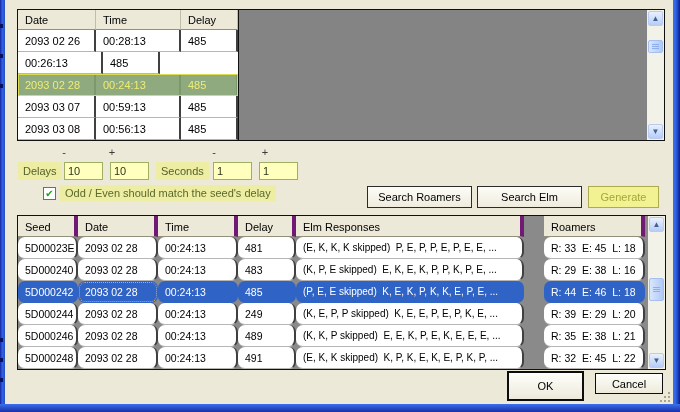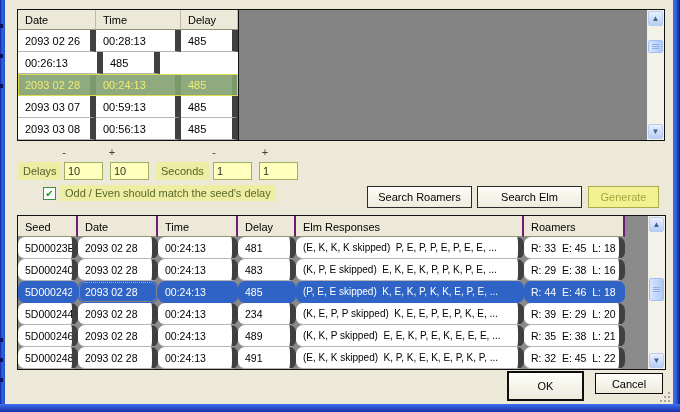--- a/index.html
+++ b/index.html
@@ -18,21 +18,21 @@
   
   .panel-top{position:absolute;left:17px;top:9px;width:646px;height:130px;
              border:1px solid #111;background:#848484;}
   .top-table{position:absolute;left:0;top:0;width:220px;height:130px;
              border-right:1px solid #111;background:#fff;overflow:hidden;}
   .thead{display:flex;height:20px;}
   .th{box-sizing:border-box;height:20px;padding:4px 0 0 7px;background:#ECE9D8;
       border-right:1px solid #C0BCA8;border-bottom:1px solid #928F7B;overflow:hidden;white-space:nowrap;}
   .t-row{display:flex;height:22px;}
   .td{box-sizing:border-box;display:flex;align-items:center;padding-left:7px;background:#fff;
-      border-right:6px solid #404040;border-bottom:1px solid #B6B6B6;overflow:hidden;white-space:pre;}
+      border-right:2px solid #404040;border-bottom:1px solid #B6B6B6;overflow:hidden;white-space:pre;}
   .c0{width:78px;}.c1{width:85px;}.c2{width:57px;}
   .t-row.sel{outline:1px solid #DCDC50;outline-offset:-1px;}
   .t-row.sel .td{background:#8FAA7E;color:#EFEC73;border-right-color:#7C996C;border-bottom-color:#8FAA7E;}
 
   
   .sb{position:absolute;top:0;right:0;width:17px;height:100%;background:#F3F2E9;}
   .sb-btn{position:absolute;left:1px;width:15px;height:15px;box-sizing:border-box;border:1px solid #B9CCF0;
           border-radius:2px;background:linear-gradient(#E9F1FE,#B7CDF7);color:#44618E;
           font-size:8px;line-height:13px;text-align:center;}
   .sb-btn.up{top:1px;}.sb-btn.down{bottom:1px;}
@@ -59,22 +59,22 @@
        font-size:11px;text-align:center;color:#000;}
   .btn.roamers{left:367px;width:105px;}
   .btn.elm{left:477px;width:105px;}
   .btn.generate{left:588px;width:71px;background:#F2F293;border-color:#ABAB4F;color:#A6A63C;}
 
   
   .panel-bottom{position:absolute;left:17px;top:215px;width:647px;height:153px;
                 border:1px solid #111;background:#8A8A8A;overflow:hidden;}
   .bhead{display:flex;height:21px;}
   .bh{box-sizing:border-box;height:21px;padding:5px 0 0 7px;background:#ECE9D8;
-      border-right:2px solid #701a75;border-bottom:1px solid #928F7B;overflow:hidden;white-space:nowrap;}
-  .b0{width:60px;}.b1{width:80px;}.b2{width:80px;}.b3{width:58px;}.b4{width:228px;}.b5{width:101px;}
+      border-right:4px solid #701a75;border-bottom:1px solid #928F7B;overflow:hidden;white-space:nowrap;}
+  .b0{width:60px;}.b1{width:80px;}.b2{width:80px;}.b3{width:58px;}.b4{width:228px;}.b5{width:101px;margin-left:20px;}
   .b-row{display:flex;height:22px;}
   .b-row .td{font-size:10.5px;border-radius:7px;}
   .b-row .td.b4{font-size:10px;}
   .b-row.sel .td{background:#2F63C5;color:#fff;border-right-color:#2F63C5;border-bottom-color:#2F63C5;}
   .b-row.sel .td.focus{outline:1px dotted #D7A757;outline-offset:-2px;}
 
   
   .okbtn{position:absolute;left:507px;top:371px;width:77px;height:30px;box-sizing:border-box;
          border:2px solid #0D0D0D;background:linear-gradient(#FEFEFB,#EDEADB);
          font-family:"Liberation Sans",sans-serif;font-size:11px;}
@@ -193,21 +193,21 @@
           <div class="td b1 focus">2093 02 28</div>
           <div class="td b2">00:24:13</div>
           <div class="td b3">485</div>
           <div class="td b4">(P, E, E skipped)  K, E, K, P, K, K, E, P, E, ...</div>
           <div class="td b5">R: 44  E: 46  L: 18</div>
         </div>
         <div class="b-row">
           <div class="td b0">5D000244</div>
           <div class="td b1">2093 02 28</div>
           <div class="td b2">00:24:13</div>
-          <div class="td b3">234</div>
+          <div class="td b3">249</div>
           <div class="td b4">(K, E, P, P skipped)  K, E, E, P, E, P, K, E, ...</div>
           <div class="td b5">R: 39  E: 29  L: 20</div>
         </div>
         <div class="b-row">
           <div class="td b0">5D000246</div>
           <div class="td b1">2093 02 28</div>
           <div class="td b2">00:24:13</div>
           <div class="td b3">489</div>
           <div class="td b4">(K, K, P skipped)  E, E, K, P, E, K, E, E, E, ...</div>
           <div class="td b5">R: 35  E: 38  L: 21</div>

